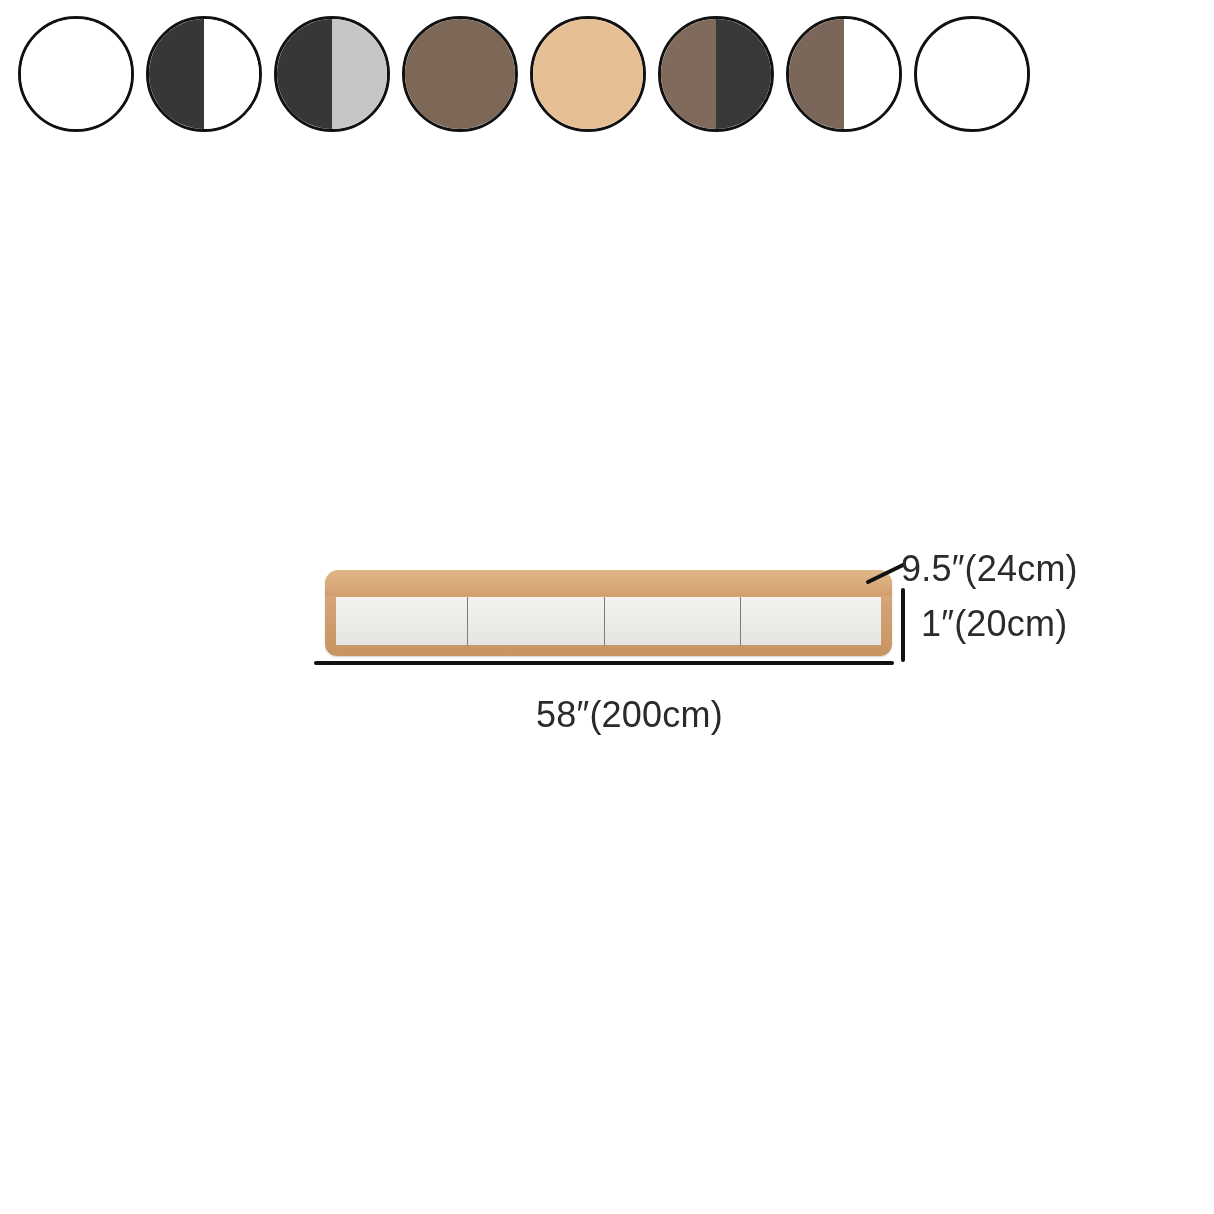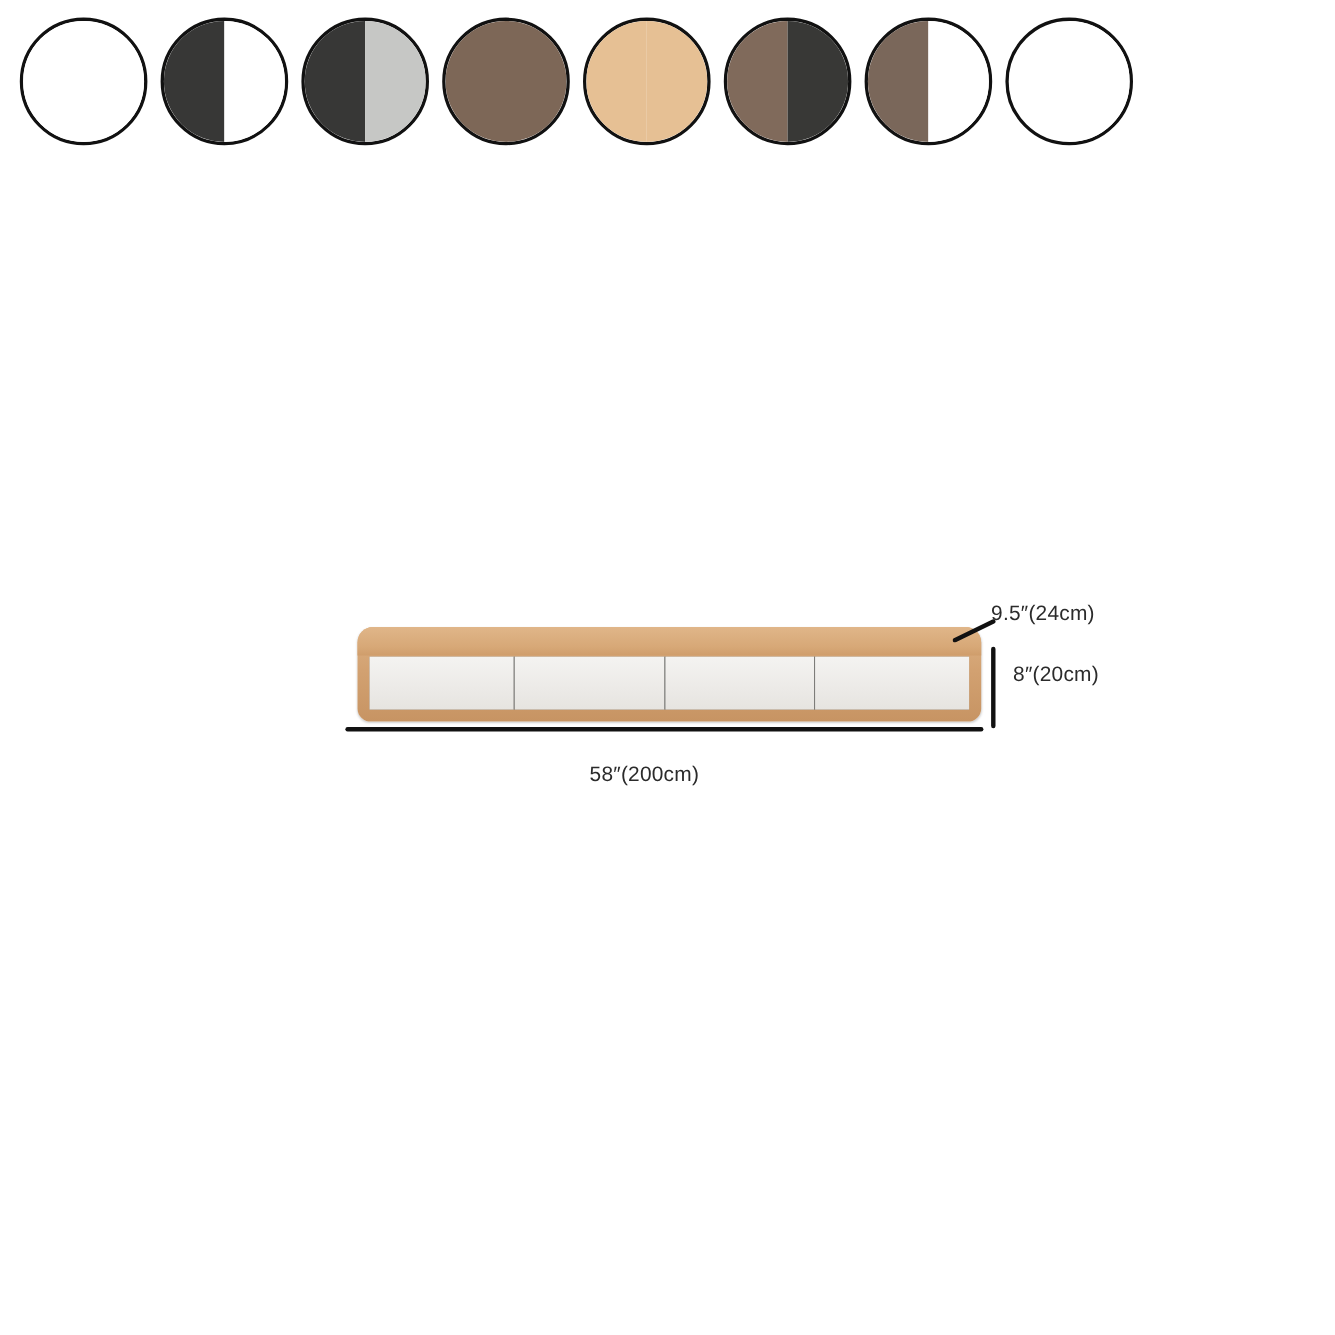--- a/index.html
+++ b/index.html
@@ -113,21 +113,21 @@
     left: 866px;
     top: 562px;
     width: 40px;
     height: 22px;
   }
   .dim-line-depth svg { display: block; }
 
   .dim-label {
     position: absolute;
     color: #2b2b2b;
-    font-size: 19px;
+    font-size: 36px;
     letter-spacing: 0.2px;
     white-space: nowrap;
     font-family: "Liberation Sans", sans-serif;
   }
   #label-width  { left: 536px; top: 694px; }
   #label-depth  { left: 901px; top: 548px; }
   #label-height { left: 921px; top: 603px; }
 </style>
 </head>
 <body>
@@ -182,14 +182,14 @@
   <div class="dim-line-width"></div>
   <div class="dim-line-height"></div>
   <div class="dim-line-depth">
     <svg width="40" height="22" viewBox="0 0 40 22" xmlns="http://www.w3.org/2000/svg">
       <line x1="2" y1="20" x2="37" y2="3" stroke="#111111" stroke-width="4" stroke-linecap="round"></line>
     </svg>
   </div>
 
   <div class="dim-label" id="label-width">58″(200cm)</div>
   <div class="dim-label" id="label-depth">9.5″(24cm)</div>
-  <div class="dim-label" id="label-height">8″(20cm)</div>
+  <div class="dim-label" id="label-height">1″(20cm)</div>
 </div>
 
 </body></html>

